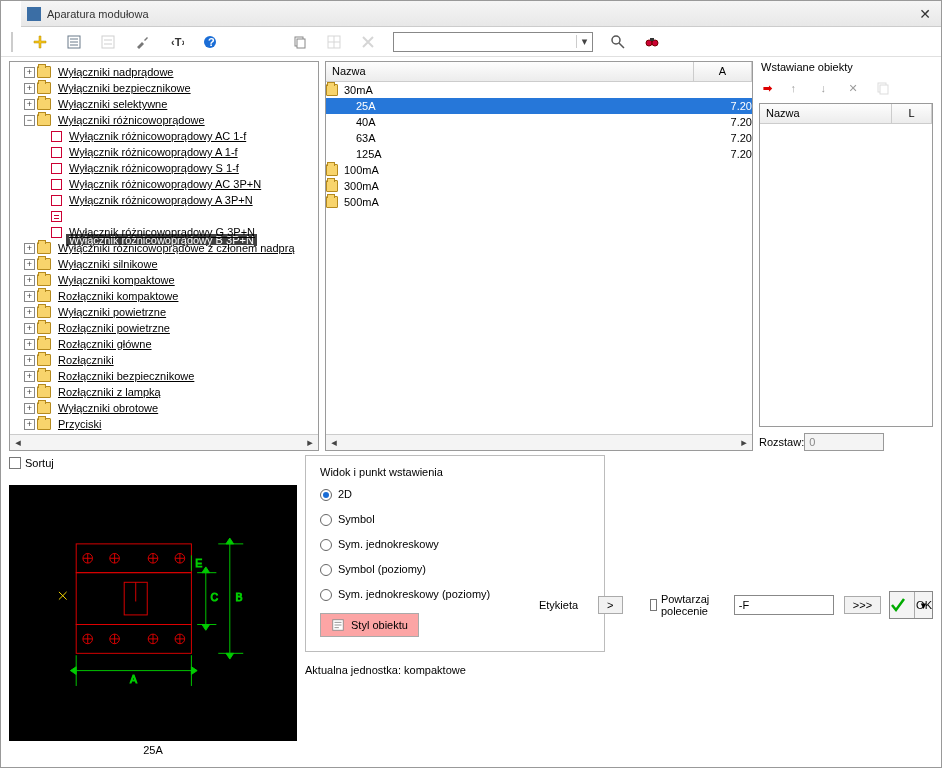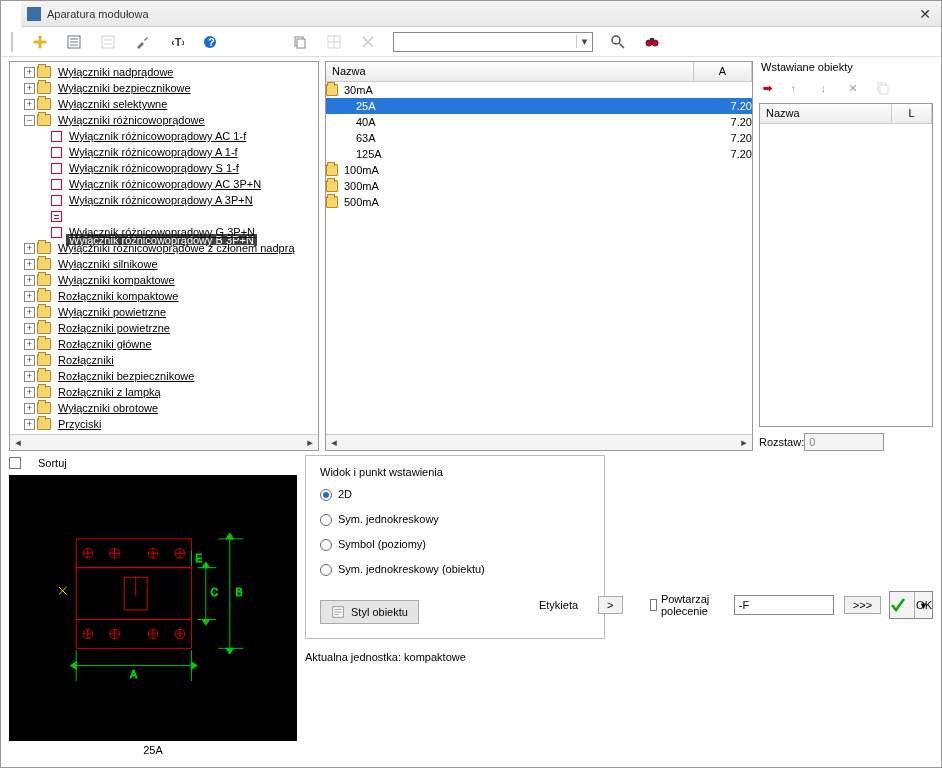--- a/index.html
+++ b/index.html
@@ -47,30 +47,30 @@
 .rightpane { width:174px; display:flex; flex-direction:column; }
 .rp-title { padding: 0 0 4px 2px; }
 .rp-tools { display:flex; gap:12px; padding: 2px 4px 6px 4px; align-items:center; }
 .rp-list { flex:1; border:1px solid #9a9a9a; background:#fff; display:flex; flex-direction:column; }
 .rp-list .hdr { display:flex; height:20px; border-bottom:1px solid #ccc; background:linear-gradient(#fdfdfd,#ececec); }
 .rp-list .hdr .c { padding:3px 6px; border-right:1px solid #ccc; }
 .rp-foot { display:flex; align-items:center; gap:0; margin-top:6px; }
 .rp-foot input { width:80px; height:18px; border:1px solid #999; background:#f4f4f4; color:#888; padding:0 4px; }
 .lower { flex:1; display:flex; gap:8px; }
 .preview { width:310px; display:flex; flex-direction:column; }
-.sortrow { display:flex; align-items:center; gap:17px; padding:2px 0 6px 0; }
+.sortrow { display:flex; align-items:center; gap:4px; padding:2px 0 16px 0; }
 .chk { width:12px; height:12px; border:1px solid #777; background:#fff; }
 .canvas { flex:1; background:#000; position:relative; }
 .caption { text-align:center; padding:3px 0; }
 .midlow { flex:1; display:flex; flex-direction:column; gap:8px; }
 .viewbox { border:1px solid #bcbcbc; padding:10px 14px 14px 14px; width:300px; }
 .viewbox .grp { margin-bottom:6px; }
 .radio { width:12px; height:12px; border:1px solid #666; border-radius:50%; display:inline-flex; align-items:center; justify-content:center; margin-right:6px; vertical-align:middle; }
 .radio.on:after { content:""; width:6px; height:6px; background:#1a6dd6; border-radius:50%; }
-.stylebtn { margin-top:18px; border:1px solid #aaa; padding:4px 10px; display:inline-flex; align-items:center; gap:6px; background:#e5e5e5; cursor:pointer; }
+.stylebtn { margin-top:6px; border:1px solid #aaa; padding:4px 10px; display:inline-flex; align-items:center; gap:6px; background:#fca5a5; cursor:pointer; }
 .unit { padding:4px 0 0 0; }
 .rightlow { width:320px; display:flex; flex-direction:row; justify-content:flex-end; gap:20px; padding-bottom:4px; }
 .etrow { display:flex; align-items:center; gap:10px; }
 .etrow input { width:100px; height:20px; border:1px solid #888; padding:0 4px; }
 .etrow .btn { border:1px solid #aaa; background:#f2f2f2; padding:2px 8px; cursor:pointer; }
 .okrow { display:flex; align-items:center; gap:8px; }
 .okrow .chkrow { display:flex; align-items:center; gap:4px; flex:1;margin-left:19px; }
 .okbtn { flex:1; height:28px; border:1px solid #888; background:#f4f4f4; display:flex; align-items:center; justify-content:center; gap:10px; cursor:pointer; position:relative; }
 .okbtn .dd { width:18px; border-left:1px solid #aaa; height:100%; display:flex; align-items:center; justify-content:center; position:absolute; right:0; }
 
@@ -475,23 +475,24 @@
             </g>
           </svg>
         </div>
         <div class="caption">25A</div>
       </div>
 
       <div class="midlow">
         <div class="viewbox">
           <div class="grp">Widok i punkt wstawienia</div>
           <div class="grp" style="margin-top:10px"><span class="radio on"></span><span>2D</span></div>
+          <div class="grp" style="margin-top:12px"><span class="radio"></span><span>Symbol</span></div>
           <div class="grp" style="margin-top:12px"><span class="radio"></span><span>Sym. jednokreskowy</span></div>
           <div class="grp" style="margin-top:12px"><span class="radio"></span><span>Symbol (poziomy)</span></div>
-          <div class="grp" style="margin-top:12px"><span class="radio"></span><span>Sym. jednokreskowy (obiektu)</span></div>
+          <div class="grp" style="margin-top:12px"><span class="radio"></span><span>Sym. jednokreskowy (poziomy)</span></div>
           <div class="stylebtn">
             <svg width="14" height="14" viewBox="0 0 16 16">
                 <rect x="2" y="2" width="12" height="12" fill="#fff" stroke="#888"></rect>
                 <path d="M4 5h8M4 8h8M4 11h5" stroke="#888"></path>
               </svg>
             <span>Styl obiektu</span>
           </div>
         </div>
         <div class="unit">Aktualna jednostka: kompaktowe</div>
       </div>

